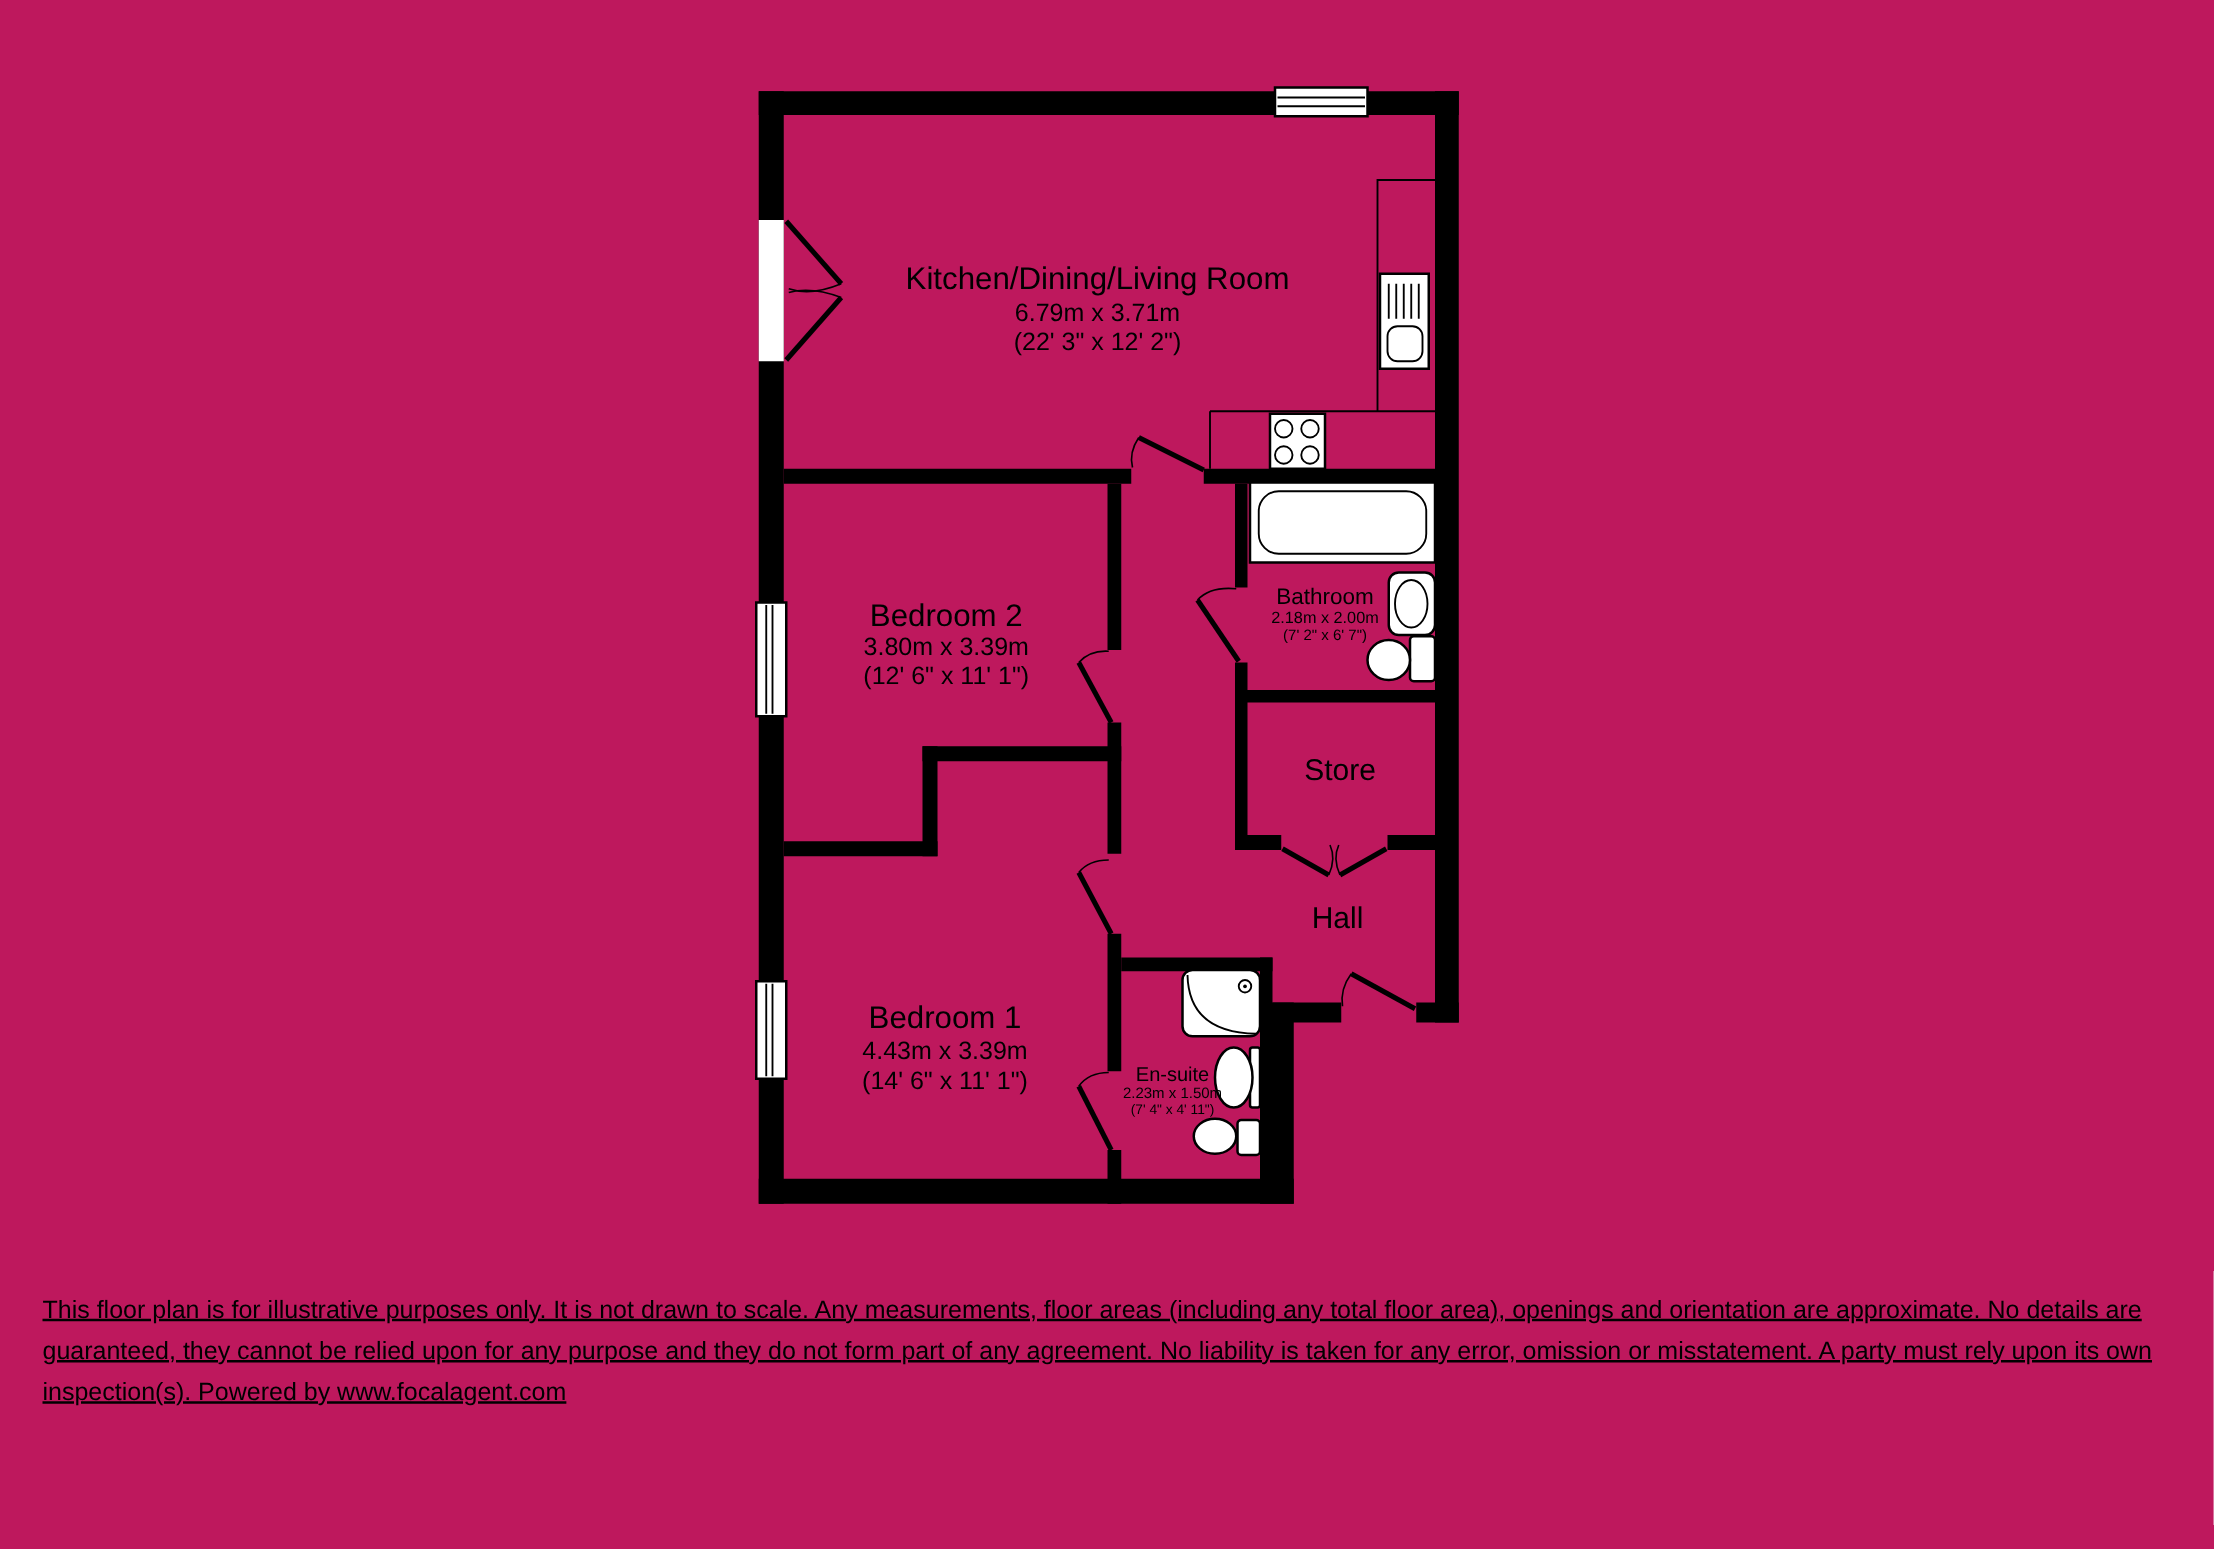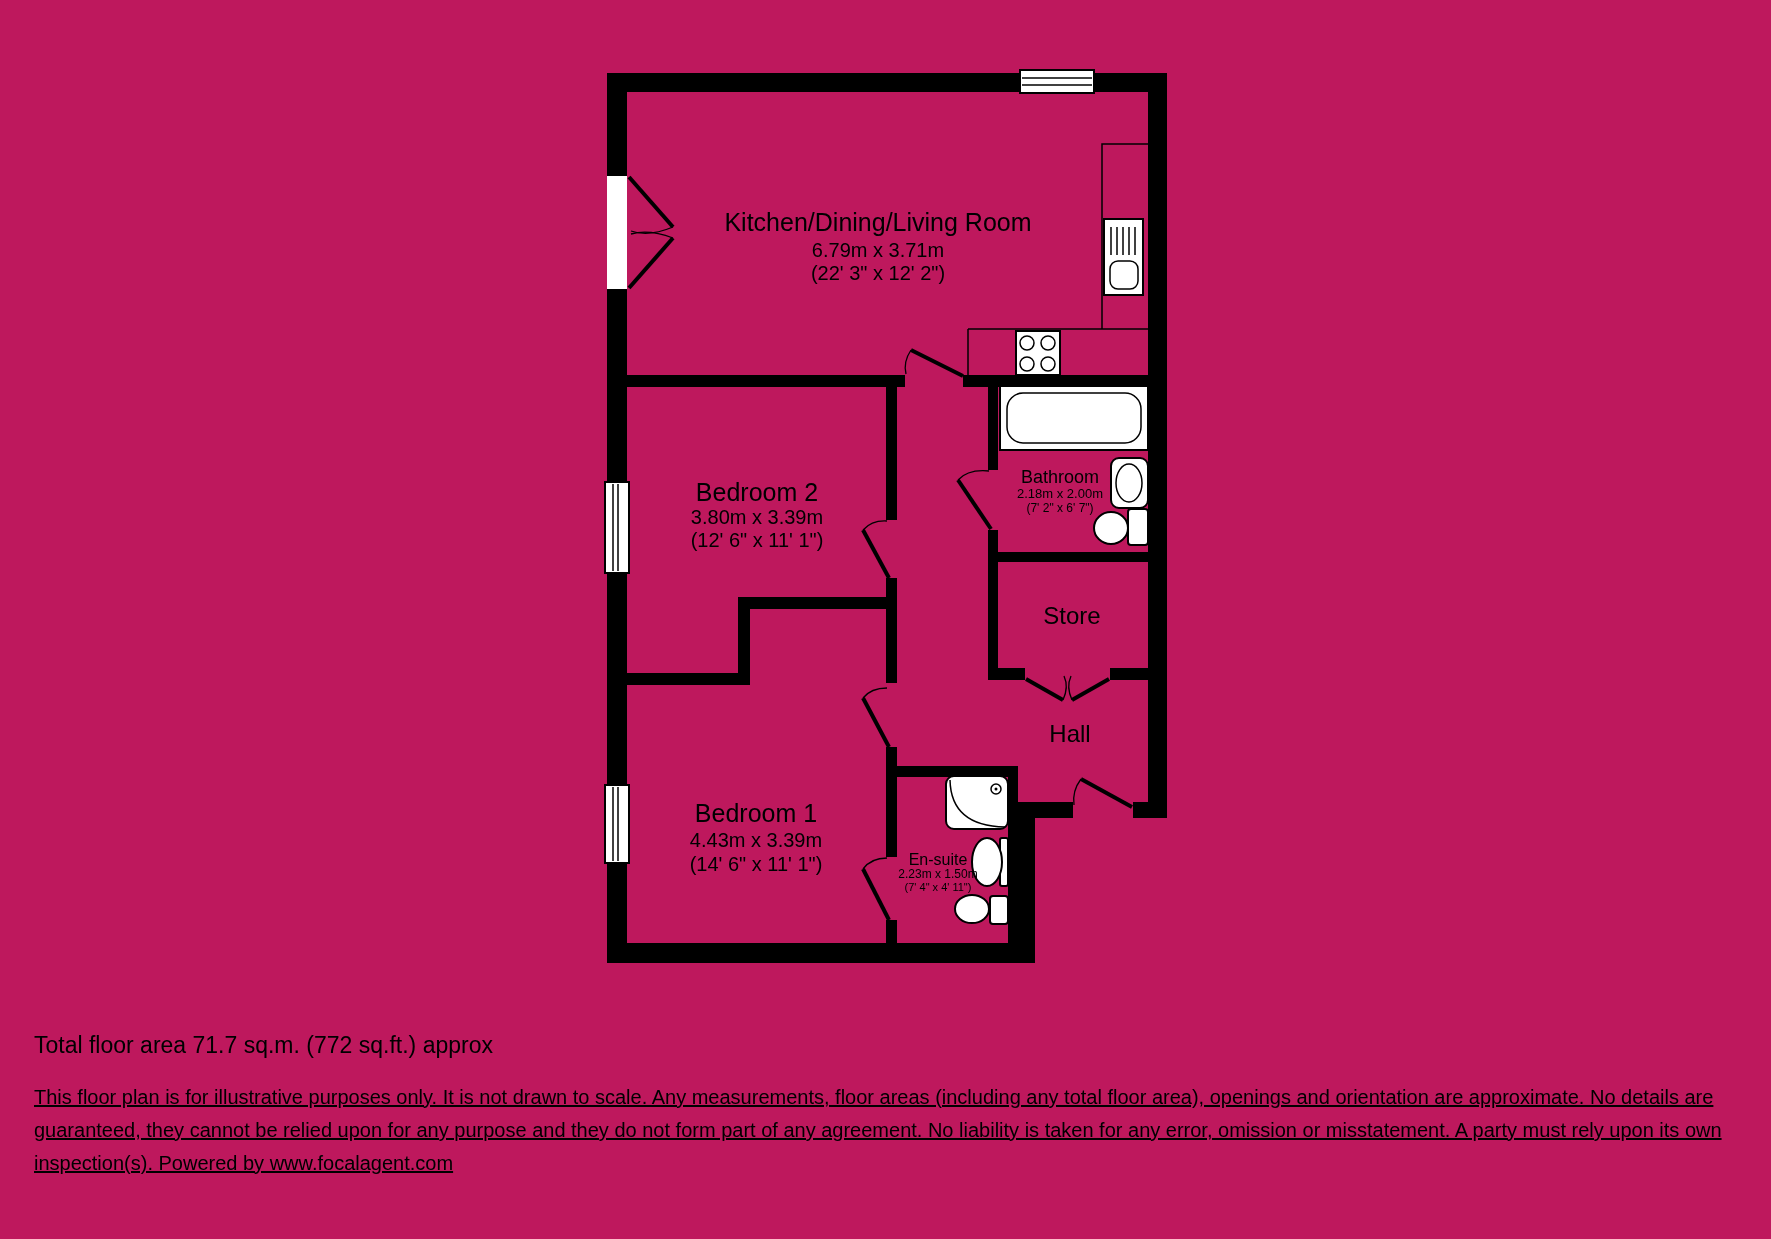--- a/index.html
+++ b/index.html
@@ -192,17 +192,16 @@
       <text class="room-dim" x="756" y="871">(14' 6" x 11' 1")</text>
     </g>
     <g>
       <text class="tiny-name" x="938" y="865">En-suite</text>
       <text class="tiny-dim" x="938" y="878">2.23m x 1.50m</text>
       <text class="tiny-dim2" x="938" y="891">(7' 4" x 4' 11")</text>
     </g>
   </svg>
 
   <div id="footer">
-    <p id="total-area">Total floor area 71.7 sq.m. (772 sq.ft.) approx</p>
     <p id="disclaimer">This floor plan is for illustrative purposes only. It is not drawn to scale. Any measurements, floor areas (including any total floor area), openings and orientation are approximate. No details are guaranteed, they cannot be relied upon for any purpose and they do not form part of any agreement. No liability is taken for any error, omission or misstatement. A party must rely upon its own inspection(s). Powered by www.focalagent.com</p>
   </div>
 
 </div>
 
 </body></html>

